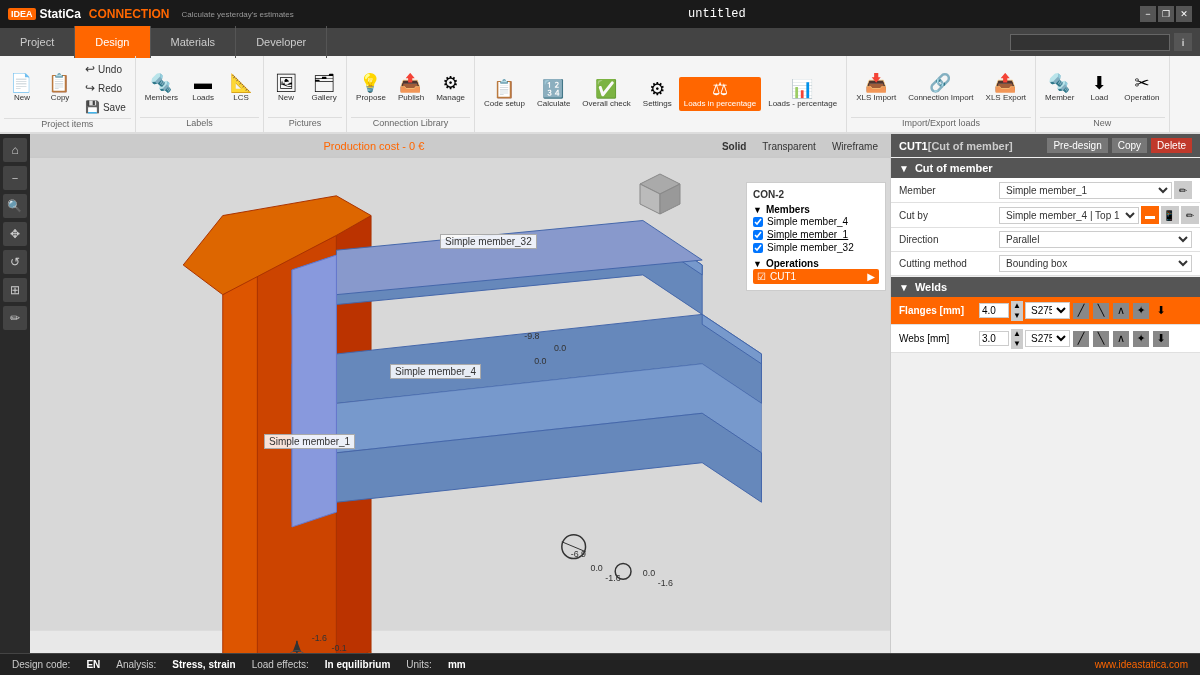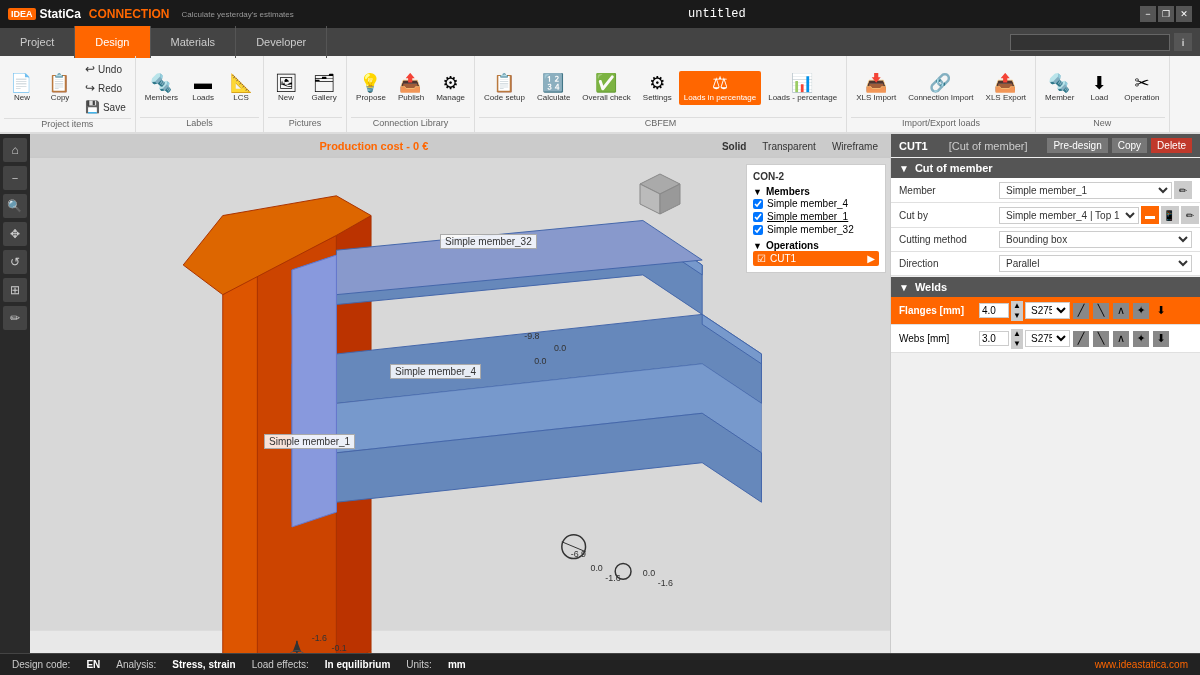--- a/index.html
+++ b/index.html
@@ -71,30 +71,30 @@
 
     
     #viewport {
       flex: 1; background: #e8e8e8; position: relative; overflow: hidden;
     }
     .vp-toolbar {
       position: absolute; top: 0; left: 0; right: 0; height: 24px;
       background: rgba(200,200,200,0.9); display: flex; align-items: center;
       padding: 0 8px; gap: 8px; z-index: 10;
     }
-    .vp-toolbar .prod-cost { color: #f60; font-weight: bold; font-size: 11px; flex: 1; text-align: center; }
+    .vp-toolbar .prod-cost { color: #f60; font-weight: normal; font-size: 11px; flex: 1; text-align: center; }
     .vp-view-btn { font-size: 10px; cursor: pointer; color: #333; padding: 1px 4px; border-radius: 2px; }
     .vp-view-btn.active { font-weight: bold; }
 
     
     #scene { width: 100%; height: 100%; }
 
     
     #con-panel {
-      position: absolute; right: 4px; top: 30px; background: white;
+      position: absolute; right: 4px; top: 48px; background: white;
       border: 1px solid #ccc; padding: 6px; min-width: 140px; font-size: 10px;
     }
     #con-panel .con-title { font-weight: bold; margin-bottom: 4px; color: #333; }
     #con-panel .member-item { display: flex; align-items: center; gap: 4px; padding: 1px 0; cursor: pointer; }
     #con-panel .member-item input[type=checkbox] { width: 10px; height: 10px; }
     #con-panel .op-item {
       display: flex; align-items: center; gap: 4px; padding: 2px 4px;
       background: #f60; color: white; border-radius: 2px; cursor: pointer;
     }
 
@@ -293,21 +293,20 @@
       </div>
       <div class="ribbon-btn active">
         <span class="icon">⚖</span>
         <span class="label">Loads in percentage</span>
       </div>
       <div class="ribbon-btn">
         <span class="icon">📊</span>
         <span class="label">Loads - percentage</span>
       </div>
     </div>
-    <div class="ribbon-group-label">CBFEM</div>
   </div>
 
   <div class="ribbon-group">
     <div class="ribbon-group-content">
       <div class="ribbon-btn">
         <span class="icon">📥</span>
         <span class="label">XLS Import</span>
       </div>
       <div class="ribbon-btn">
         <span class="icon">🔗</span>
@@ -472,21 +471,21 @@
         <span>CUT1</span>
         <span style="margin-left:auto;">▶</span>
       </div>
     </div>
   </div>
 
   <div id="right-panel">
 
     <div id="right-panel-header">
       <span>CUT1</span>
-      <span style="margin-left:21px; color:#ccc; font-weight:normal;">[Cut of member]</span>
+      <span style="margin-left:0; color:#ccc; font-weight:bold;">[Cut of member]</span>
       <div class="header-actions">
         <button class="hdr-btn secondary">Pre-design</button>
         <button class="hdr-btn secondary">Copy</button>
         <button class="hdr-btn" style="background:#c0392b;">Delete</button>
       </div>
     </div>
 
     <div class="section-header">
       <span class="arrow">▼</span>
       <span>Cut of member</span>
@@ -508,33 +507,33 @@
         <select class="prop-select">
           <option>Simple member_4 | Top 1</option>
         </select>
         <button class="prop-icon-btn orange">▬</button>
         <button class="prop-icon-btn">📱</button>
         <button class="prop-icon-btn">✏</button>
       </div>
     </div>
 
     <div class="prop-row">
+      <span class="prop-label">Direction</span>
+      <div class="prop-value">
+        <select class="prop-select">
+          <option>Parallel</option>
+        </select>
+      </div>
+    </div>
+
+    <div class="prop-row">
       <span class="prop-label">Cutting method</span>
       <div class="prop-value">
         <select class="prop-select">
           <option>Bounding box</option>
-        </select>
-      </div>
-    </div>
-
-    <div class="prop-row">
-      <span class="prop-label">Direction</span>
-      <div class="prop-value">
-        <select class="prop-select">
-          <option>Parallel</option>
         </select>
       </div>
     </div>
 
 
     <div class="section-header">
       <span class="arrow">▼</span>
       <span>Welds</span>
     </div>
 

